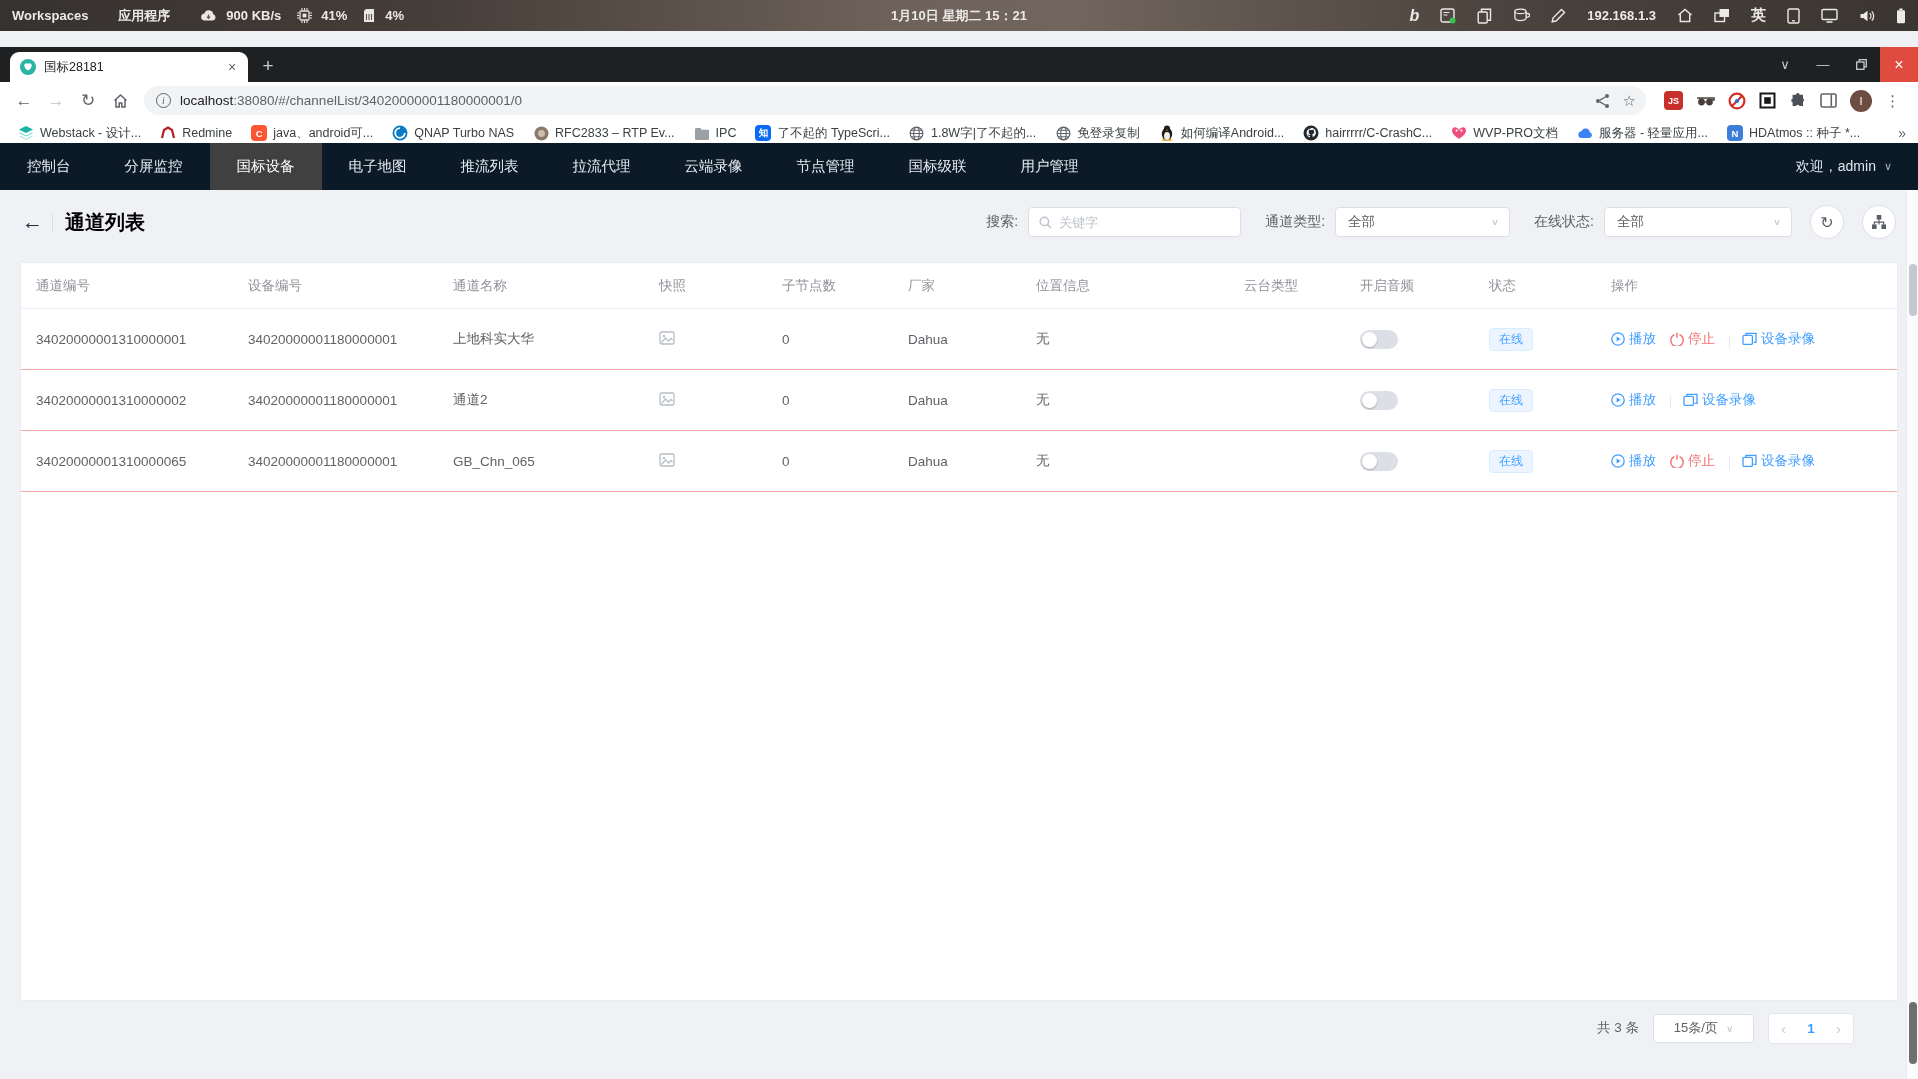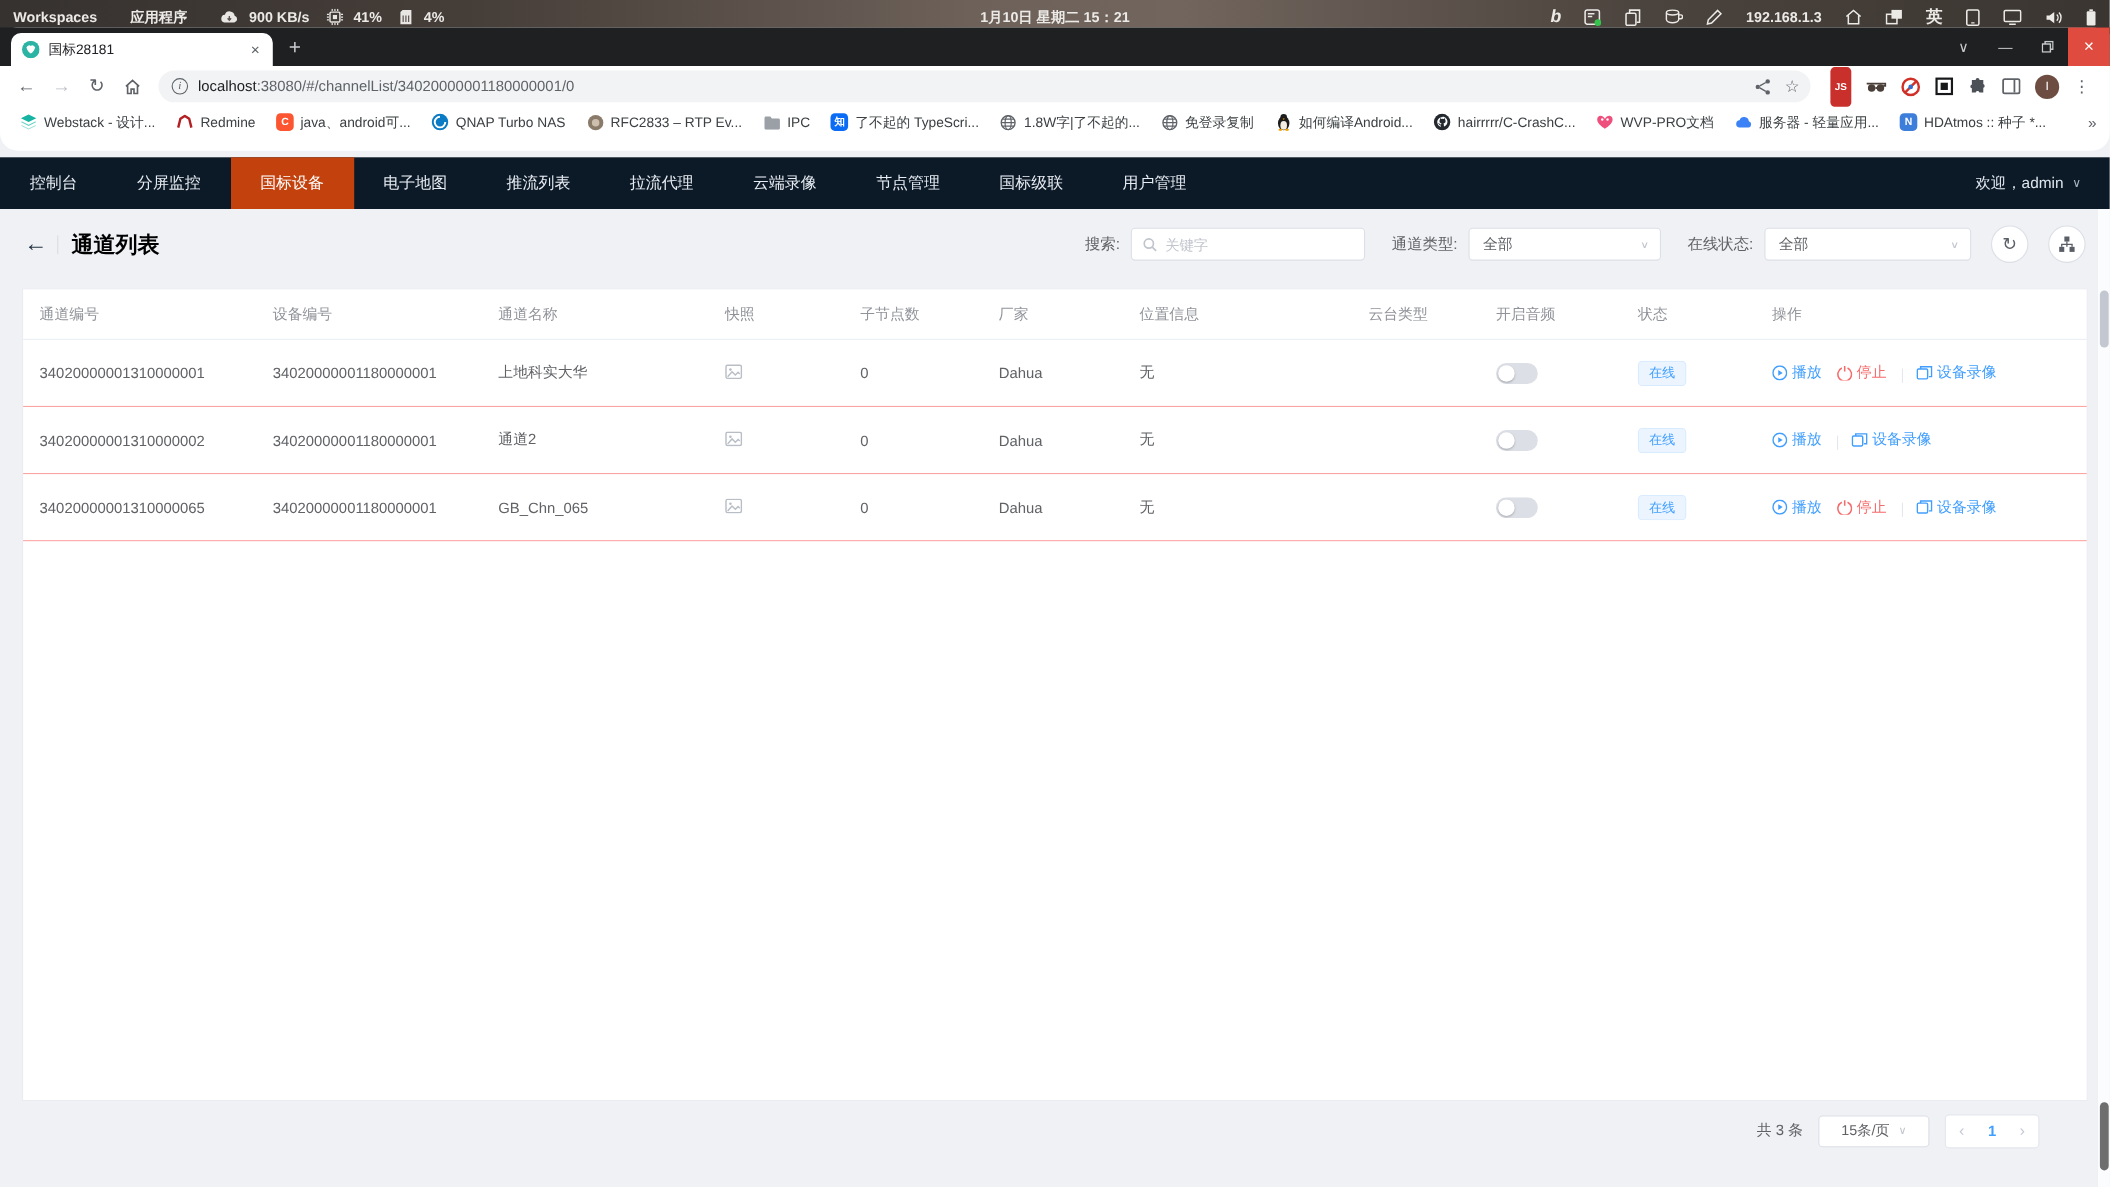--- a/index.html
+++ b/index.html
@@ -11,53 +11,53 @@
     background:linear-gradient(90deg,#36322f 0%,#453d38 22%,#6d6159 46%,#71655d 56%,#4b433d 78%,#3a3531 100%);
     display:flex; align-items:center; padding:0 12px; color:#eceae7; font-size:13px; font-weight:bold; }
   .sysbar .grp { display:flex; align-items:center; gap:9px; }
   .sysbar .sp30 { width:30px; } .sysbar .sp16 { width:16px; }
   .sys-center { position:absolute; left:0; right:0; text-align:center; pointer-events:none; }
   .sys-right { margin-left:auto; display:flex; align-items:center; gap:21px; font-weight:bold; }
   .ic { display:inline-flex; align-items:center; justify-content:center; line-height:1; }
   .ic svg { display:block; }
 
   
-  .chrome { position:absolute; left:0; top:25px; width:1918px; height:112px; background:#fff;border-radius:16px; }
+  .chrome { position:absolute; left:0; top:47px; width:1918px; height:112px; background:#fff;border-radius:16px; }
   .tabstrip { height:35px; background:#1e2022; display:flex; align-items:flex-end; padding-left:10px; position:relative; }
   .tab { width:238px; height:30px; background:#fff; border-radius:9px 9px 0 0; display:flex; align-items:center; padding:0 8px 0 10px; gap:8px; }
   .tab-title { font-size:12.5px; color:#202124; flex:1; white-space:nowrap; overflow:hidden; }
   .tab-close { color:#5f6368; font-size:14px; width:16px; height:16px; display:flex; align-items:center; justify-content:center; border-radius:8px; }
   .newtab { color:#c8cace; font-size:19px; width:28px; height:28px; display:flex; align-items:center; justify-content:center; margin:0 0 2px 6px; }
   .winbtns { position:absolute; right:0; top:0; height:35px; display:flex; align-items:center; }
   .winbtn { width:38px; height:35px; display:flex; align-items:center; justify-content:center; color:#c9cbce; font-size:13px; }
   .winbtn.close { background:#df4b3e; color:#fff; font-size:16px; }
 
   .btoolbar { height:37px; display:flex; align-items:center; padding:0 10px; gap:4px; }
   .navbtn { width:28px; height:28px; display:flex; align-items:center; justify-content:center; font-size:17px; color:#5f6368; border-radius:14px; }
   .navbtn.fwd { color:#bdc1c6; }
   .urlpill { flex:1; height:29px; background:#f1f3f4; border-radius:15px; display:flex; align-items:center; padding:0 10px 0 12px; margin:0 6px; }
   .info-badge { width:15px; height:15px; border:1.4px solid #5f6368; border-radius:50%; color:#5f6368; font-size:10px; font-style:italic; font-family:"Liberation Serif",serif; display:flex; align-items:center; justify-content:center; margin-right:9px; flex:none; }
   .urltext { font-size:13.5px; color:#5f6368; white-space:nowrap; overflow:hidden; flex:1; }
   .urltext b { color:#202124; font-weight:normal; }
   .pill-ic { color:#5f6368; margin-left:12px; flex:none; }
   .extrow { display:flex; align-items:center; gap:13px; padding:0 8px; }
-  .ext-js { width:19px; height:36px; background:#c9302c; border-radius:4px; color:#fff; font-size:9px; font-weight:bold; display:flex; align-items:center; justify-content:center; }
+  .ext-js { width:19px; height:19px; background:#c9302c; border-radius:4px; color:#fff; font-size:9px; font-weight:bold; display:flex; align-items:center; justify-content:center; }
   .avatar { width:22px; height:22px; border-radius:50%; background:#6d4c41; color:#fff; font-size:11px; display:flex; align-items:center; justify-content:center; }
   .kebab { color:#5f6368; font-size:15px; letter-spacing:0; }
 
   .bookbar { height:28px; display:flex; align-items:center; padding:0 12px; gap:7px; }
   .bm { display:flex; align-items:center; gap:6px; font-size:12.5px; color:#3c4043; padding:2px 6px; border-radius:6px; white-space:nowrap; }
   .bm-ic { width:16px; height:16px; border-radius:4px; display:flex; align-items:center; justify-content:center; color:#fff; font-size:9.5px; font-weight:bold; flex:none; }
   .bm-ic.round { border-radius:50%; }
   .bm-more { margin-left:auto; color:#5f6368; font-size:14px; }
 
   
   .appnav { position:absolute; left:0; top:143px; width:1918px; height:47px; background:#0c1a28; display:flex; align-items:stretch; color:#e7ecf2; }
   .nav-tab { padding:0 27px; display:flex; align-items:center; font-size:14.5px; cursor:pointer; }
-  .nav-tab.active { background:#c2410c; color:#fff; }
+  .nav-tab.active { background:#404040; color:#fff; }
   .nav-welcome { margin-left:auto; display:flex; align-items:center; gap:8px; padding-right:26px; font-size:14px; color:#dfe6ee; }
   .nav-welcome .chev { font-size:11px; color:#aab6c2; }
 
   
   .pagehead { position:absolute; left:0; top:196px; width:1918px; height:52px; display:flex; align-items:center; padding:0 22px; }
   .backarrow { font-size:21px; color:#1f2d3d; width:28px; }
   .vdiv { width:1px; height:17px; background:#d8dce3; margin:0 12px 0 2px; }
   .pagetitle { font-size:20px; font-weight:bold; color:#000000; }
   .filters { margin-left:auto; display:flex; align-items:center; gap:10px; }
   .flabel { font-size:14px; color:#606266; margin-left:14px; }

